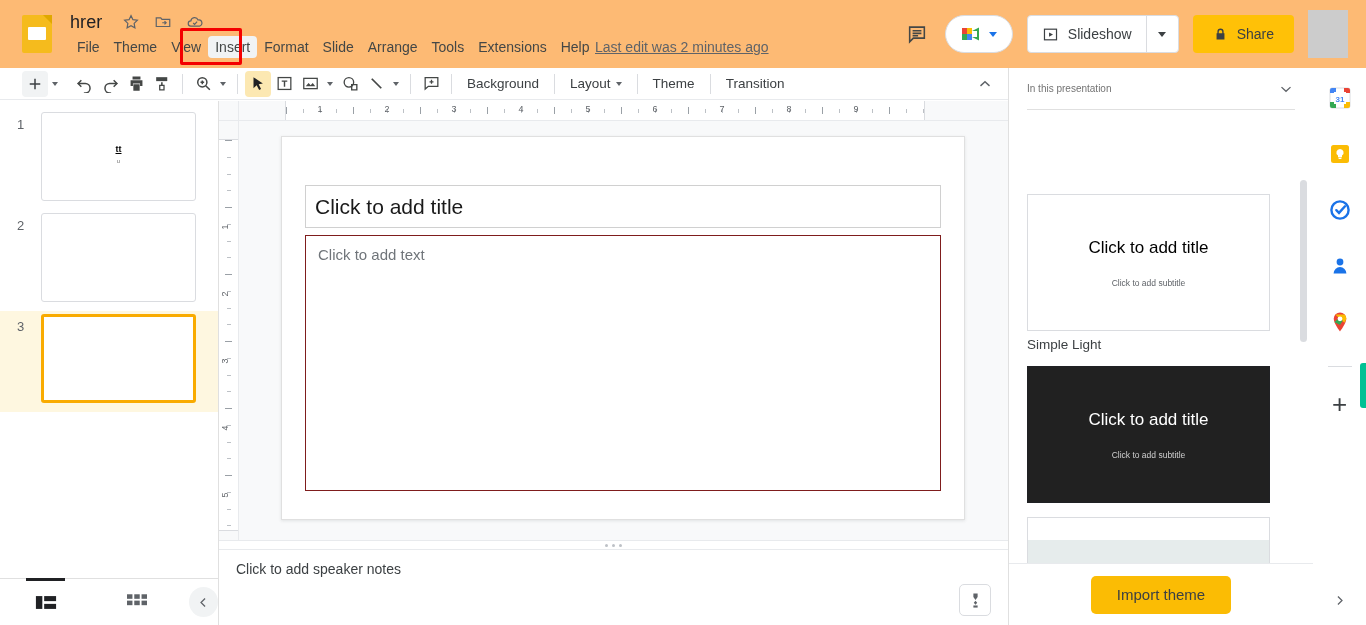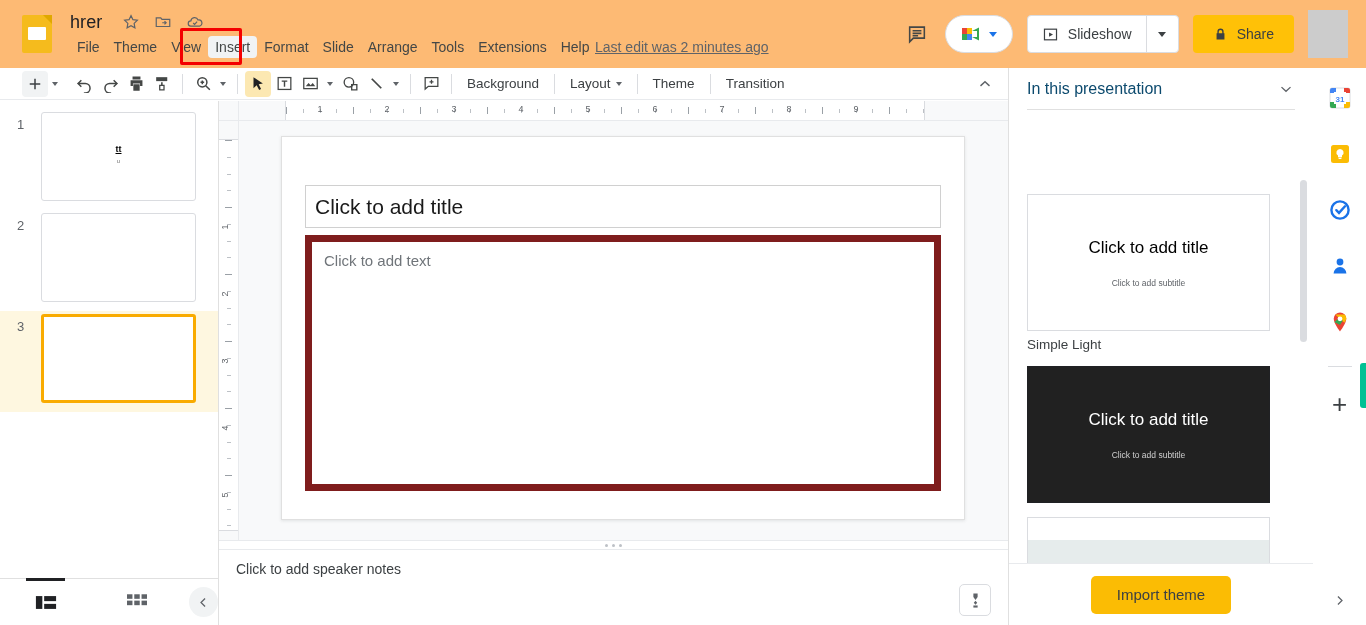--- a/index.html
+++ b/index.html
@@ -125,21 +125,21 @@
     position: absolute; left: 42px; top: 15px; width: 684px; height: 384px;
     background: #fff; border: 1px solid #e0e0e0; box-shadow: 0 1px 3px rgba(60,64,67,.12);
   }
   .ph-title {
     position: absolute; left: 23px; top: 48px; width: 636px; height: 43px;
     border: 1px solid #d0d0d0; display: flex; align-items: center; padding-left: 9px;
     font-size: 21px; color: #1a1a1a; cursor: text;
   }
   .ph-body {
     position: absolute; left: 23px; top: 98px; width: 636px; height: 256px;
-    border: 7px solid #7f1d1d; padding: 10px 12px; font-size: 15px; color: #70757a; cursor: text;
+    border: 1px solid #7f1d1d; padding: 10px 12px; font-size: 15px; color: #70757a; cursor: text;
   }
 
   
   .notes-splitter {
     position: absolute; left: 219px; top: 540px; width: 789px; height: 10px;
     background: #fff; border-top: 1px solid #e8eaed; border-bottom: 1px solid #e8eaed;
     display: flex; align-items: center; justify-content: center; cursor: row-resize;
   }
   .notes-splitter i { width: 3px; height: 3px; border-radius: 50%; background: #bdc1c6; margin: 0 2px; display: block; }
   .notes-area {
@@ -167,21 +167,21 @@
     position: absolute; left: 1008px; top: 68px; width: 305px; bottom: 0;
     background: #fff; border-left: 1px solid #e0e0e0;
   }
   .tp-header { position: relative; height: 49px; display: flex; align-items: center; padding: 0 12px 0 18px; border-bottom: 1px solid #e8eaed; }
   .tp-title { margin-left: 16px; font-size: 17px; color: #3c4043; flex: 1; }
   .tp-close { width: 28px; height: 28px; display: flex; align-items: center; justify-content: center; cursor: pointer; border-radius: 50%; }
   .tp-select {
     position: relative; margin: 0 18px; height: 42px; display: flex; align-items: center;
     border-bottom: 1px solid #e0e0e0; cursor: pointer;
   }
-  .tp-select span { flex: 1; font-size: 16px; color: #0c4a6e; }
+  .tp-select span { flex: 1; font-size: 10px; color: #737373; }
   .tp-list { position: absolute; left: 0; right: 0; top: 112px; bottom: 62px; overflow: hidden; padding: 0 18px; }
   .theme-card { margin-top: 14px; cursor: pointer; }
   .theme-thumb {
     width: 243px; height: 137px; border: 1px solid #dadce0; position: relative;
     display: flex; flex-direction: column; align-items: center; justify-content: center;
   }
   .theme-thumb.dark { background: #212121; border-color: #202124; }
   .tt-title { font-size: 17px; }
   .tt-sub { font-size: 8.5px; margin-top: 20px; }
   .theme-thumb.light .tt-title { color: #000; }

